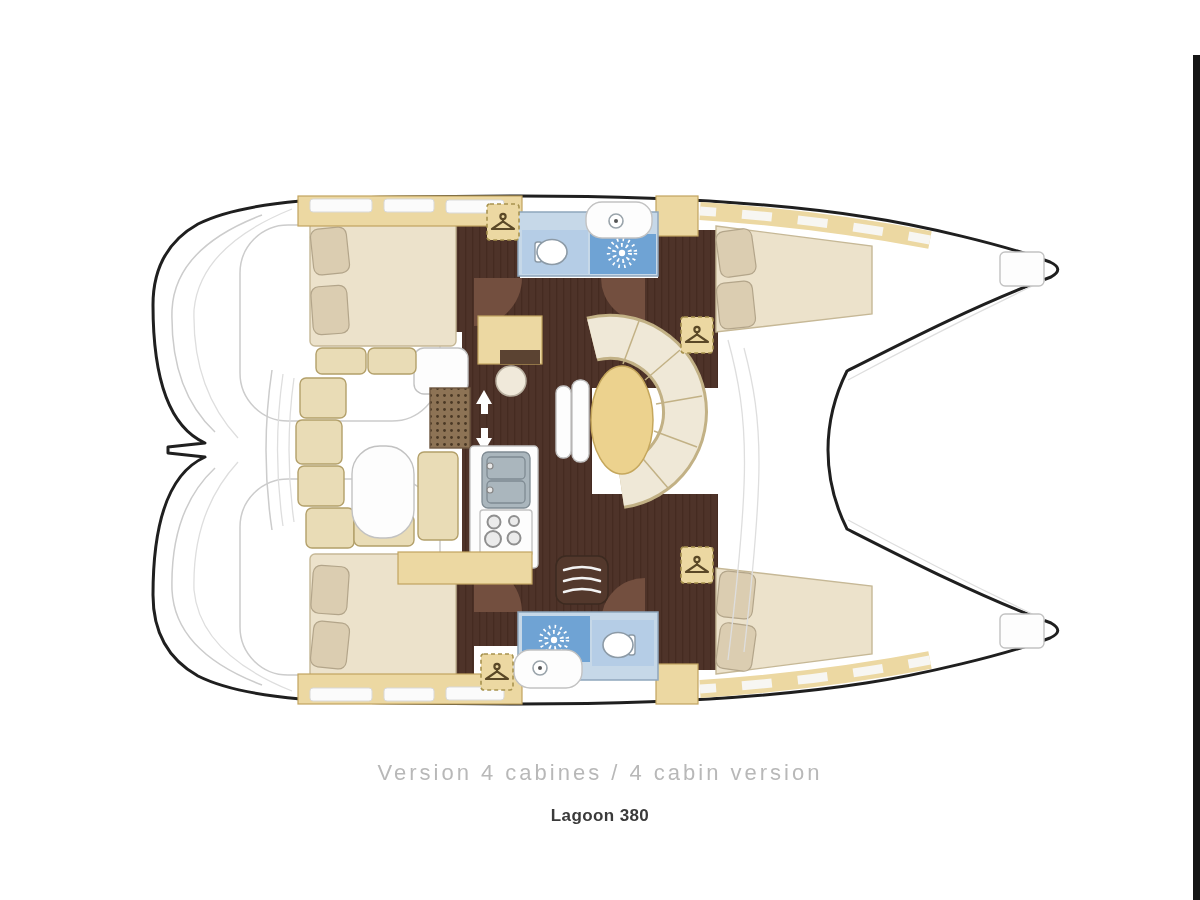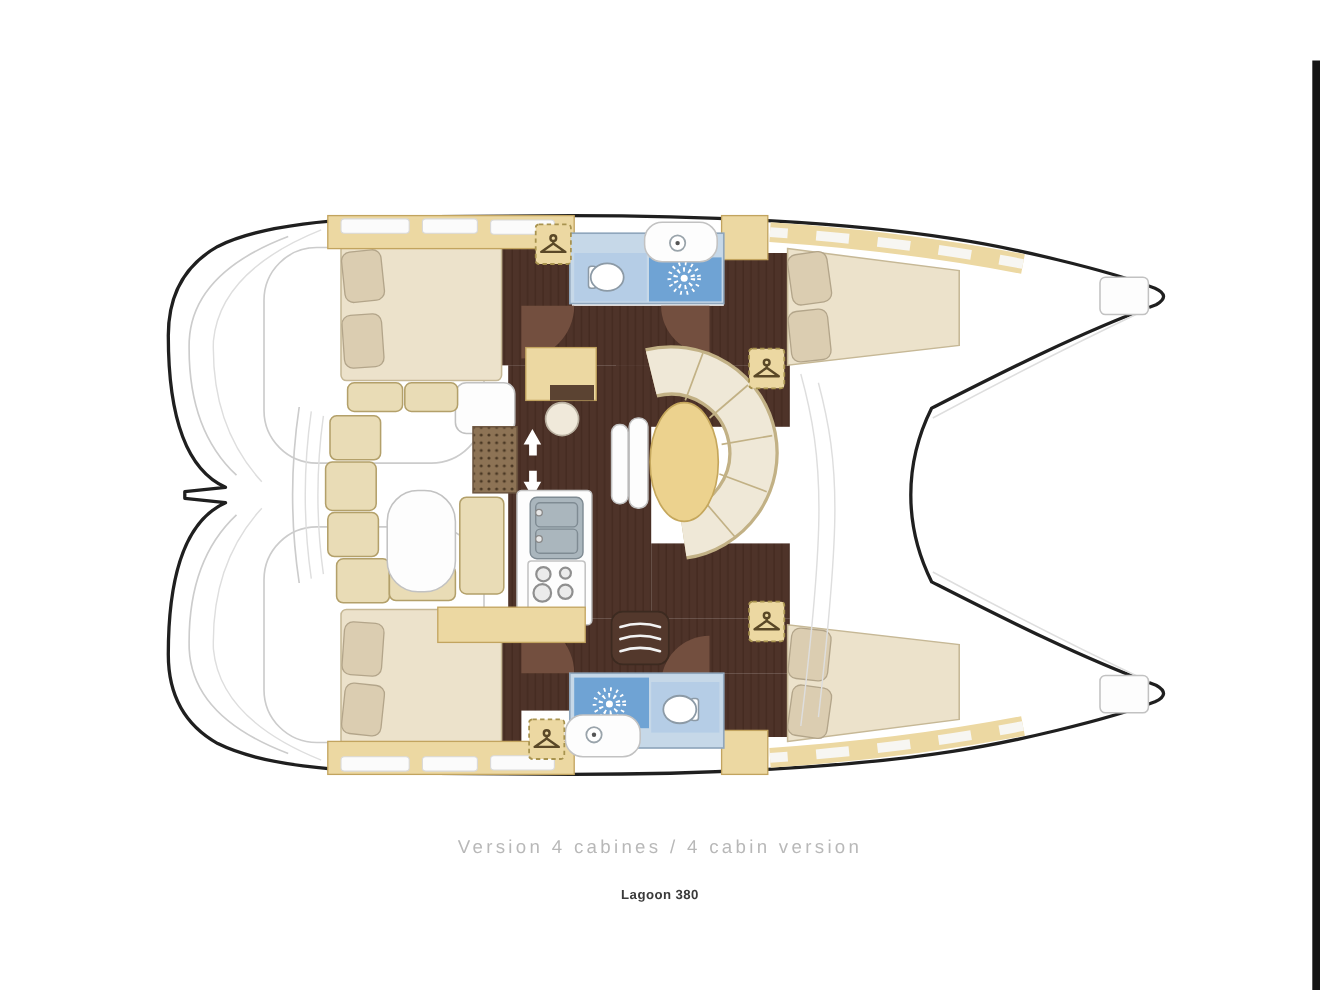--- a/index.html
+++ b/index.html
@@ -26,23 +26,23 @@
   .sofaborder{fill:none;stroke:var(--sofa_border);stroke-width:46;}
   .sofa{fill:none;stroke:var(--sofa_cream);stroke-width:40;}
   .sofadiv{stroke:var(--sofa_border);stroke-width:1.5;}
   .hangerbox{fill:var(--beige);stroke:#a8934f;stroke-width:1.6;stroke-dasharray:4 3;}
   .hangerglyph{fill:none;stroke:#5a4827;stroke-width:2.2;stroke-linecap:round;stroke-linejoin:round;}
   .steel{fill:#aab6bd;stroke:#7f8b93;stroke-width:1.3;}
   .burner{fill:#ebebeb;stroke:#8f8f8f;stroke-width:2;}
   .steps{fill:var(--step_dark);stroke:#3c2a20;stroke-width:1.5;}
   .stepline{fill:none;stroke:#f3f3f3;stroke-width:2.4;stroke-linecap:round;}
   .caption1{position:absolute;left:0;top:760px;width:1200px;text-align:center;
-            color:var(--caption_gray);font-size:17px;letter-spacing:3px;}
+            color:var(--caption_gray);font-size:22px;letter-spacing:3px;}
   .caption2{position:absolute;left:0;top:806px;width:1200px;text-align:center;
-            color:var(--caption_dark);font-size:12px;font-weight:bold;letter-spacing:.4px;}
+            color:var(--caption_dark);font-size:17px;font-weight:bold;letter-spacing:.4px;}
   .rightbar{position:absolute;top:55px;right:0;width:7px;height:845px;background:var(--edge_bar);}
 </style>
 </head>
 <body>
 
 <div id="page">
 <svg width="1200" height="900" viewBox="0 0 1200 900">
   <defs>
     <pattern id="wood" width="7" height="7" patternUnits="userSpaceOnUse">
       <rect width="7" height="7" fill="#4e3329"></rect>

